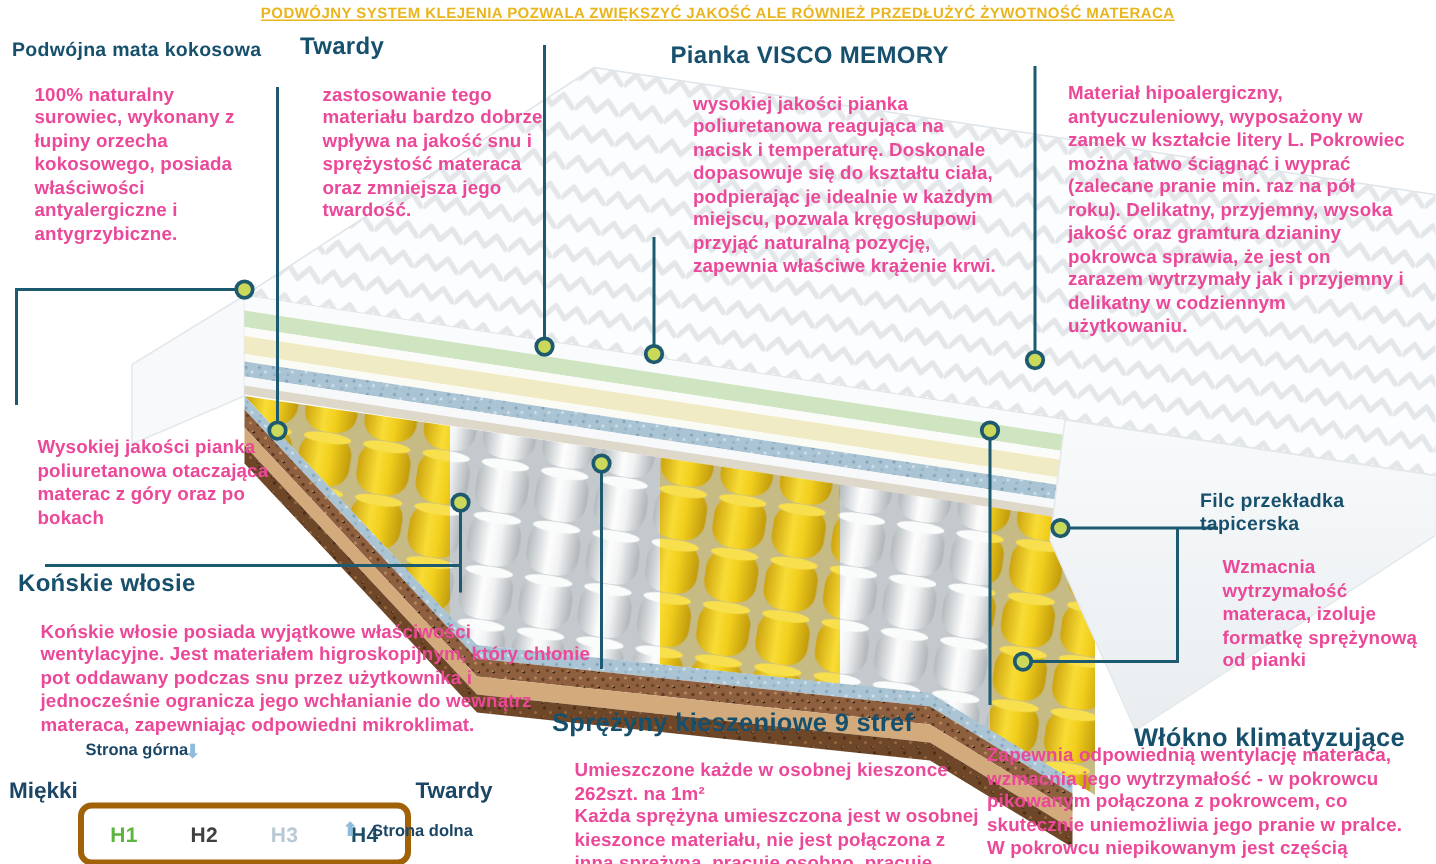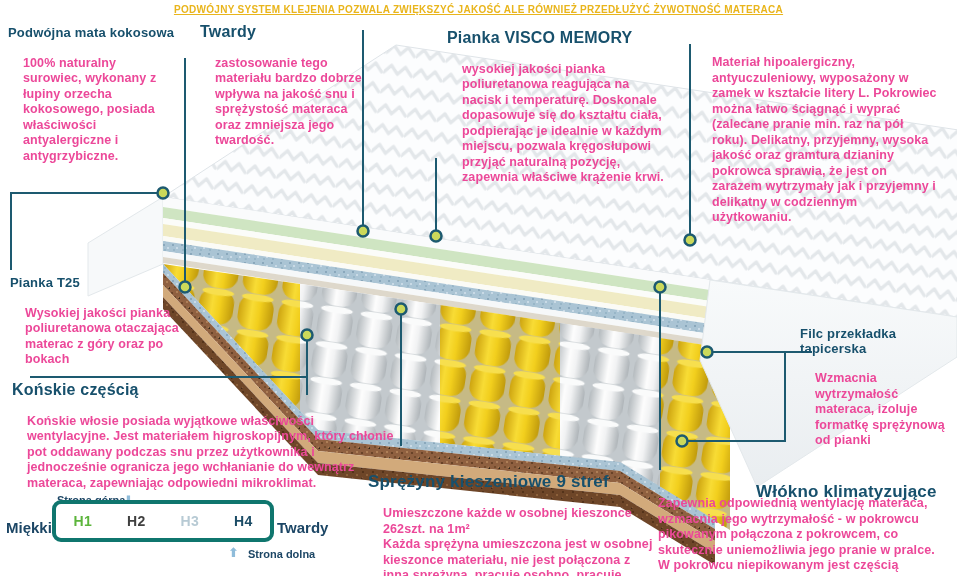--- a/index.html
+++ b/index.html
@@ -15,22 +15,22 @@
     text-decoration:underline;
   }
   .callout-title{color:#17506C;font-weight:800;font-size:16px;line-height:1.12;margin:0 0 4px 0;letter-spacing:.2px;}
   .t-small .callout-title{font-size:13px;}
   .t-big .callout-title{font-size:17px;}
   .callout-body{color:#ec4899;font-weight:700;font-size:12.5px;line-height:1.24;letter-spacing:.1px;margin:15px;}
   .callout-body p{margin:0;}
   
   .scale-side{color:#1C4665;font-weight:800;font-size:15px;}
   .scale-box{
-    position:absolute;left:52px;top:500px;width:214px;height:34px;z-index:2;
-    border:4px solid #0f766e;border-radius:9px;background:#fff;
+    position:absolute;left:52px;top:535px;width:214px;height:34px;z-index:2;
+    border:4px solid #a16207;border-radius:9px;background:#fff;
     display:flex;align-items:center;justify-content:space-around;
   }
   .lvl{font-weight:800;font-size:14px;letter-spacing:.3px;}
   .side-note{color:#1C4665;font-weight:700;font-size:11px;}
   .arrow{font-size:13px;font-weight:700;}
 </style>
 </head>
 <body>
 
 <svg id="scene" width="957" height="576" viewBox="0 0 957 576" aria-hidden="true">
@@ -173,26 +173,25 @@
 <div class="txt" style="left:447px;top:29px;width:238px">
   <h3 class="callout-title">Pianka VISCO MEMORY</h3>
   <p class="callout-body">wysokiej jakości pianka poliuretanowa reagująca na nacisk i temperaturę. Doskonale dopasowuje się do kształtu ciała, podpierając je idealnie w każdym miejscu, pozwala kręgosłupowi przyjąć naturalną pozycję, zapewnia właściwe krążenie krwi.</p>
 </div>
 
 <div class="txt" style="left:697px;top:40px;width:258px">
   <p class="callout-body">Materiał hipoalergiczny, antyuczuleniowy, wyposażony w zamek w kształcie litery L. Pokrowiec można łatwo ściągnąć i wyprać (zalecane pranie min. raz na pół roku). Delikatny, przyjemny, wysoka jakość oraz gramtura dzianiny pokrowca sprawia, że jest on zarazem wytrzymały jak i przyjemny i delikatny w codziennym użytkowaniu.</p>
 </div>
 
 <div class="txt t-small" style="left:10px;top:276px;width:186px">
-  <h3 class="callout-title">Pianka T25</h3>
   <p class="callout-body">Wysokiej jakości pianka poliuretanowa otaczająca materac z góry oraz po bokach</p>
 </div>
 
 <div class="txt" style="left:12px;top:381px;width:400px">
-  <h3 class="callout-title">Końskie częścią</h3>
+  <h3 class="callout-title">Końskie włosie</h3>
   <p class="callout-body">Końskie włosie posiada wyjątkowe właściwości wentylacyjne. Jest materiałem higroskopijnym, który chłonie pot oddawany podczas snu przez użytkownika i jednocześnie ogranicza jego wchłanianie do wewnątrz materaca, zapewniając odpowiedni mikroklimat.</p>
 </div>
 
 <div class="txt t-small" style="left:800px;top:327px;width:160px">
   <h3 class="callout-title" style="margin-bottom:14px">Filc przekładka tapicerska</h3>
   <p class="callout-body">Wzmacnia wytrzymałość materaca, izoluje formatkę sprężynową od pianki</p>
 </div>
 
 <div class="txt t-big" style="left:368px;top:472px;width:300px">
   <h3 class="callout-title">Sprężyny kieszeniowe 9 stref</h3>

